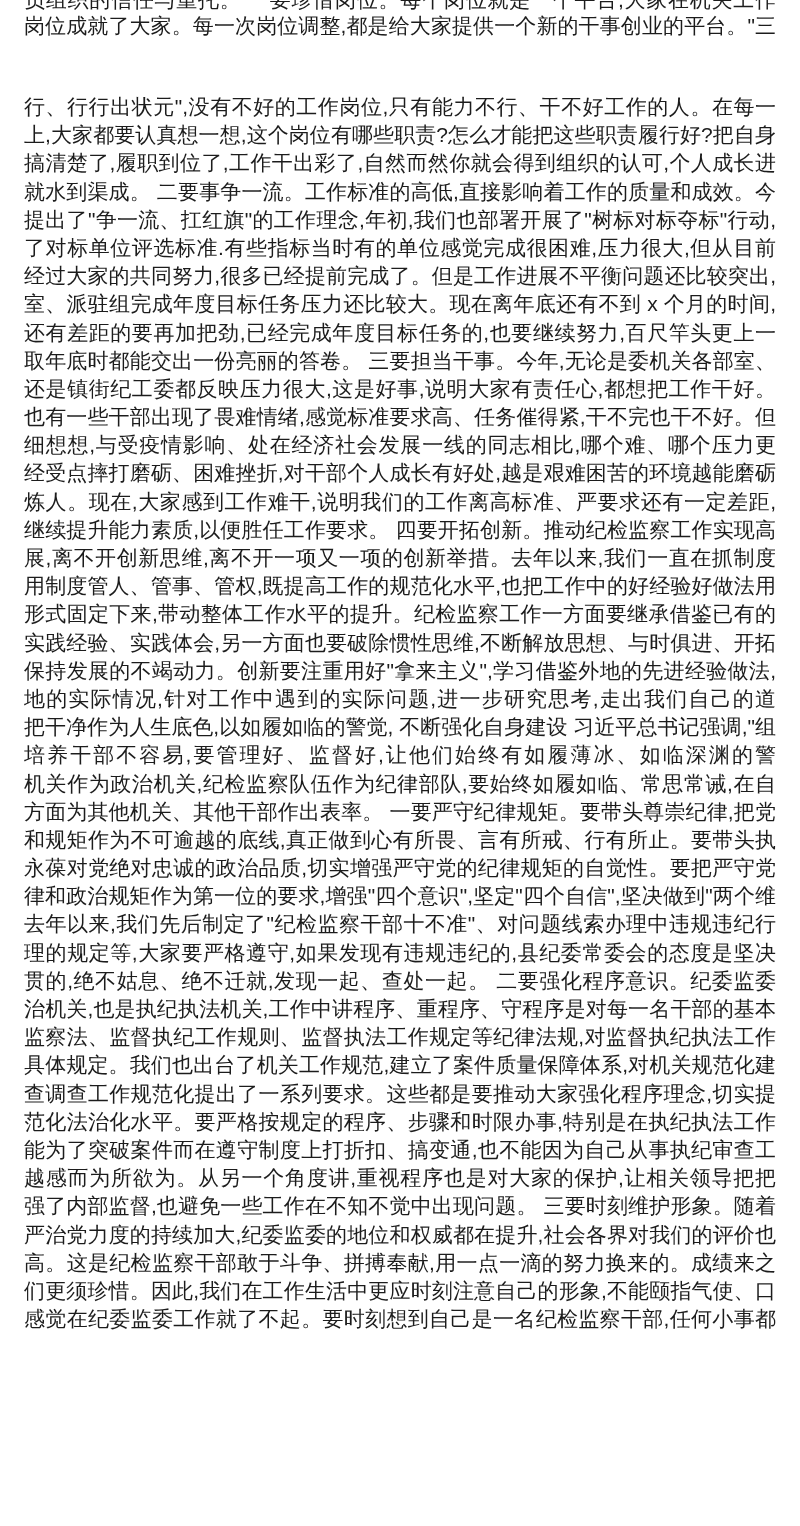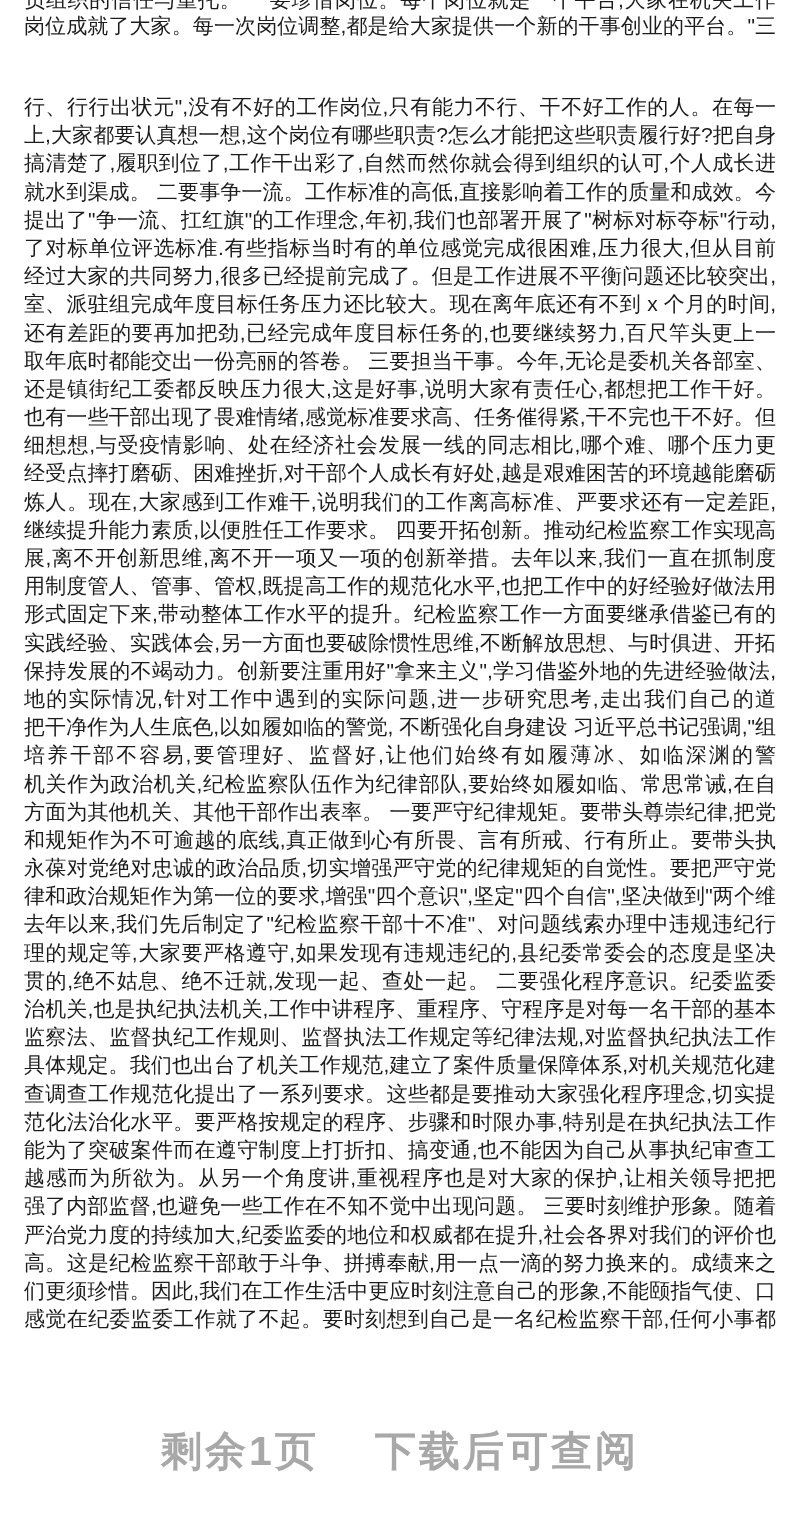--- a/index.html
+++ b/index.html
@@ -105,18 +105,14 @@
       <div class="line">范化法治化水平。要严格按规定的程序、步骤和时限办事,特别是在执纪执法工作中,既不</div>
       <div class="line">能为了突破案件而在遵守制度上打折扣、搞变通,也不能因为自己从事执纪审查工作就有优</div>
       <div class="line">越感而为所欲为。从另一个角度讲,重视程序也是对大家的保护,让相关领导把把关,既加</div>
       <div class="line">强了内部监督,也避免一些工作在不知不觉中出现问题。 三要时刻维护形象。随着全面从</div>
       <div class="line">严治党力度的持续加大,纪委监委的地位和权威都在提升,社会各界对我们的评价也越来越</div>
       <div class="line">高。这是纪检监察干部敢于斗争、拼搏奉献,用一点一滴的努力换来的。成绩来之不易,我</div>
       <div class="line">们更须珍惜。因此,我们在工作生活中更应时刻注意自己的形象,不能颐指气使、口大气粗,</div>
       <div class="line">感觉在纪委监委工作就了不起。要时刻想到自己是一名纪检监察干部,任何小事都不是小事,</div>
     </div>
 
-  <div class="preview-footer">
-    <span>剩余1页</span>
-    <span>下载后可查阅</span>
-  </div>
 
 </div>
 
 </body></html>

